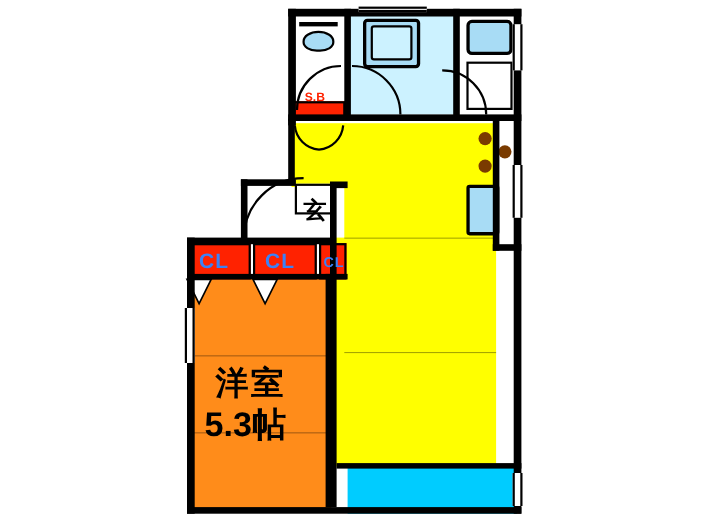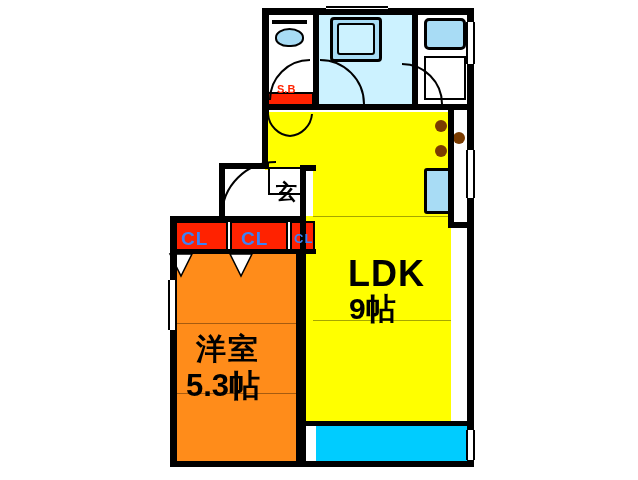--- a/index.html
+++ b/index.html
@@ -174,22 +174,20 @@
   <div class="abs wall" style="left:296px; top:249px; width:6px; height:212px;"></div>
 
   <div class="abs wall" style="left:448px; top:222px; width:26px; height:6px;"></div>
 
   <div class="abs" style="left:326px; top:6px; width:62px; height:5px; background:#ffffff; border-top:2px solid #000; border-bottom:2px solid #000;"></div>
   <div class="abs" style="left:466px; top:22px; width:9px; height:42px; background:#ffffff; border-left:2px solid #000; border-right:2px solid #000;"></div>
   <div class="abs" style="left:466px; top:150px; width:9px; height:48px; background:#ffffff; border-left:2px solid #000; border-right:2px solid #000;"></div>
   <div class="abs" style="left:168px; top:280px; width:9px; height:50px; background:#ffffff; border-left:2px solid #000; border-right:2px solid #000;"></div>
   <div class="abs" style="left:466px; top:430px; width:9px; height:30px; background:#ffffff; border-left:2px solid #000; border-right:2px solid #000;"></div>
 
-  <div class="label label-ldk" style="left:348px; top:256px;">LDK</div>
-  <div class="label label-ldk-sub" style="left:349px; top:294px;">9帖</div>
 
   <div class="label label-room" style="left:196px; top:334px;font-family:Liberation Serif, serif;">洋室</div>
   <div class="label label-room-sub" style="left:186px; top:370px;">5.3帖</div>
 
 
   <div class="label label-genkan" style="left:276px; top:181px;">玄</div>
 
   <div class="label label-sb" style="left:277px; top:84px;">S.B</div>
 
   <div class="label label-cl" style="left:181px; top:229px;">CL</div>

